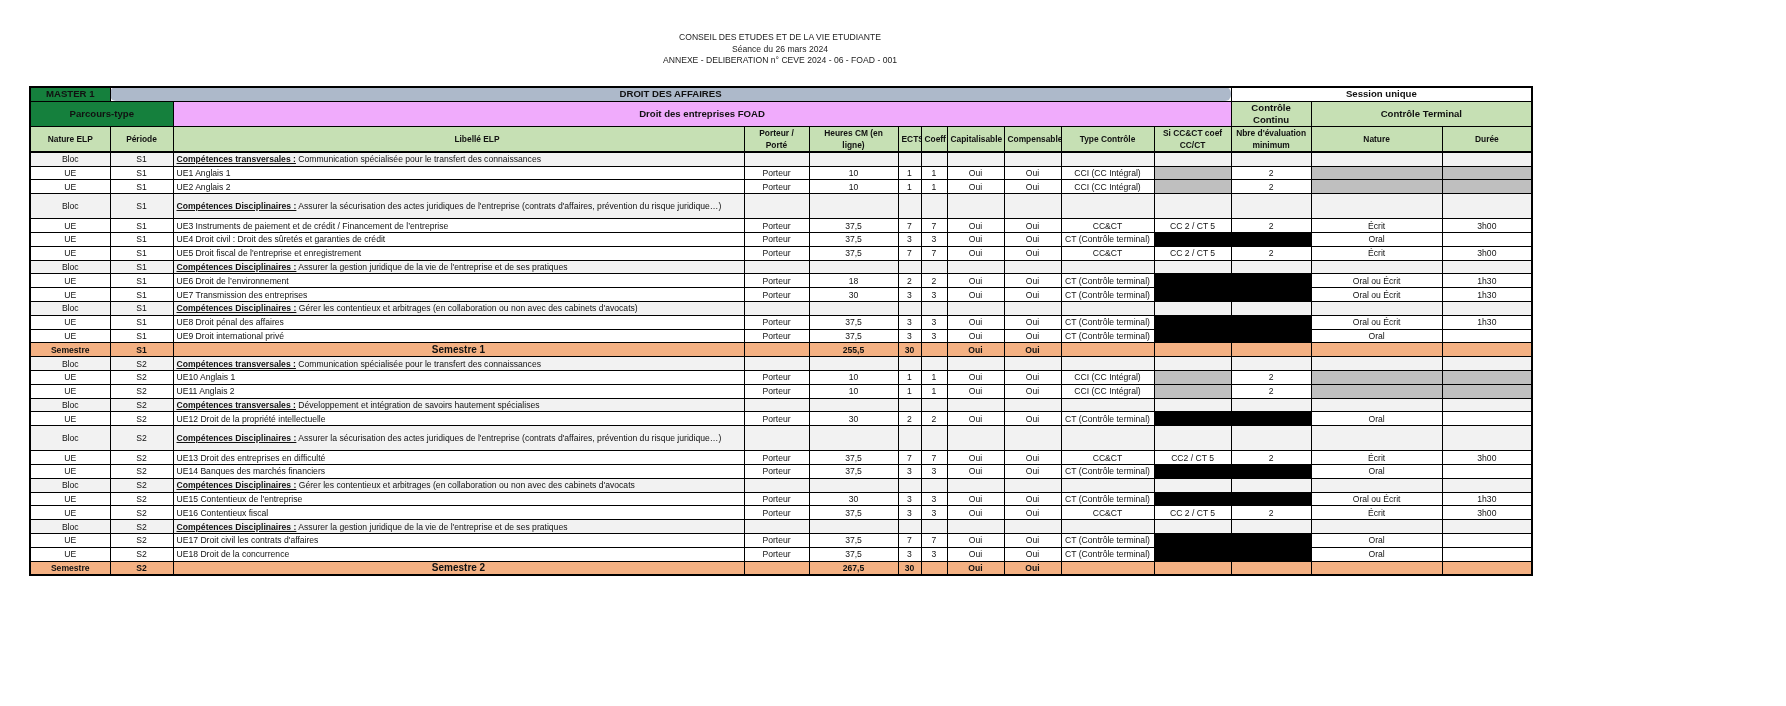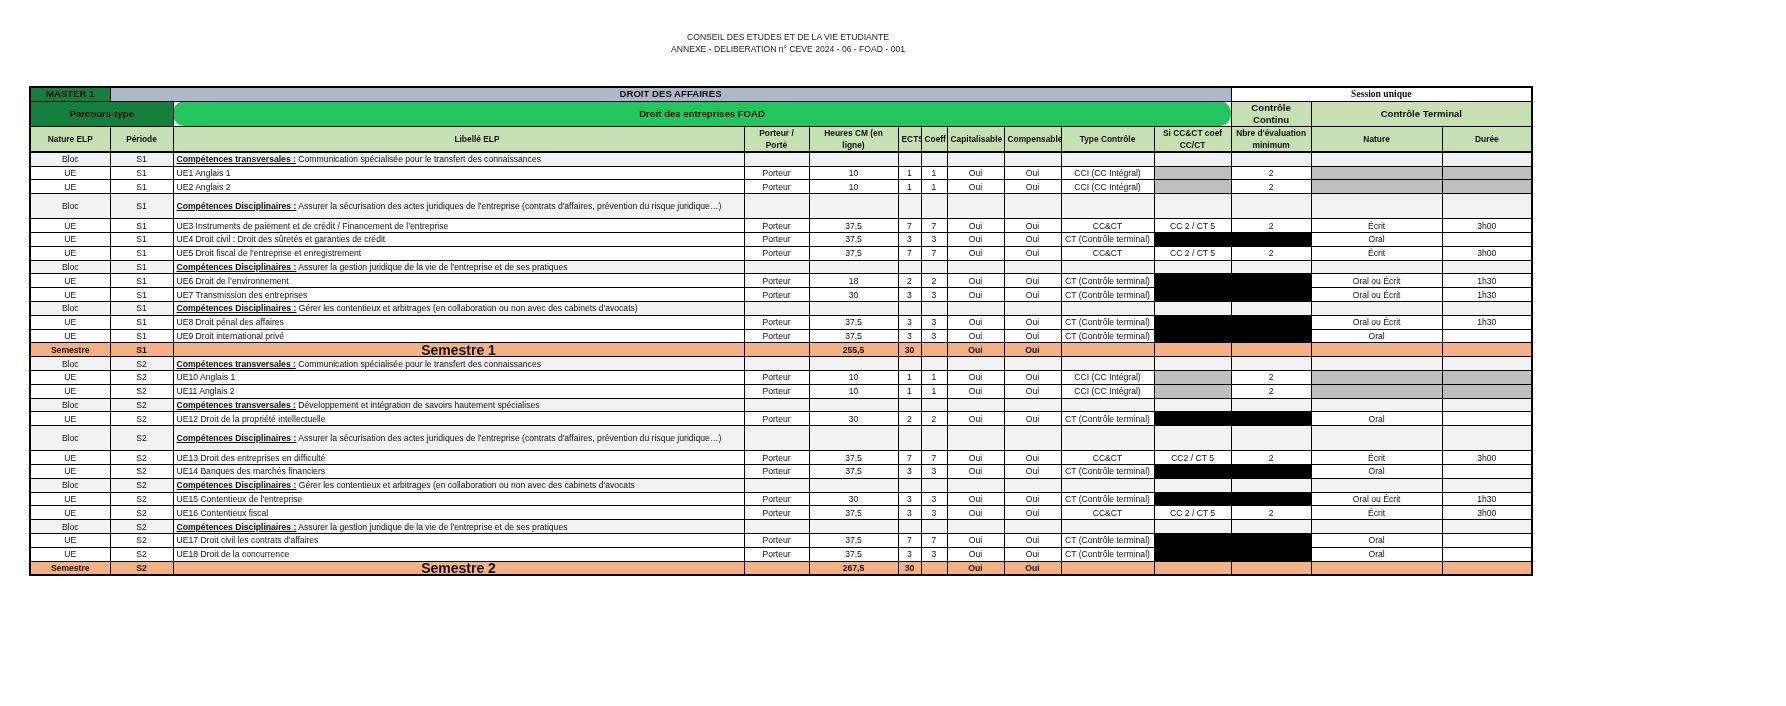--- a/index.html
+++ b/index.html
@@ -1,48 +1,49 @@
 <!DOCTYPE html>
 <html><head>
 <meta charset="utf-8">
 <style>
   html, body { margin: 0; padding: 0; background: #ffffff; }
   body { width: 1786px; height: 706px; position: relative; overflow: hidden;
          font-family: "Liberation Sans", sans-serif; color: #111; }
   .doc-header { position: absolute; top: 32px; left: 0; width: 1560px; text-align: center;
-                font-size: 8.6px; line-height: 11.5px; color: #222; padding-left: 8px; }
+                font-size: 8.6px; line-height: 11.5px; color: #222; }
   table.maq { position: absolute; left: 29px; top: 86px; border-collapse: collapse;
               table-layout: fixed; width: 1502px; font-size: 8.6px; }
   table.maq td { border: 1px solid #000; padding: 0 3px; height: 12.8px; line-height: 12px;
                  text-align: center; white-space: nowrap; overflow: hidden; }
   table.maq { border: 2px solid #000; }
   .h1 td { height: 13px; font-weight: bold; font-size: 9.6px; }
   .h2 td { height: 28px; font-weight: bold; font-size: 9.6px; }
   .h3 td { height: 22px; font-weight: bold; font-size: 8.4px; line-height: 10px; }
   .c-master { background: #15803d; }
-  .c-droit { background: #adb9ca; }
-  .c-parcours { background: #22c55e; border-radius: 12px; }
+  .c-droit { background: #adb9ca; border-radius: 6px; }
+  .c-parcours { background: #f0abfc; }
   .c-green { background: #c6e0b4; }
-  .c-session { background: #ffffff; font-family: Liberation Serif, serif; }
+  .c-session { background: #ffffff; }
   tr.bloc td { background: #f2f2f2; }
   tr.bloc.tall td { height: 24px; }
   tr.ue td { background: #ffffff; }
   tr.sem td { background: #f4b183; font-weight: bold; }
-  tr.sem td.sem-label { font-size: 14px; }
+  tr.sem td.sem-label { font-size: 10px; }
   td.lib { text-align: left !important; }
   .bloc-title { font-weight: bold; text-decoration: underline; }
   td.gray { background: #bfbfbf !important; }
   td.black { background: #000000 !important; }
   .thick-b { border-bottom: 2px solid #000 !important; }
 </style>
 </head>
 <body>
 
 <div class="doc-header">
   <div>CONSEIL DES ETUDES ET DE LA VIE ETUDIANTE</div>
+  <div>Séance du 26 mars 2024</div>
   <div>ANNEXE - DELIBERATION n° CEVE 2024 - 06 - FOAD - 001</div>
 </div>
 
 <table class="maq">
   <colgroup>
     <col style="width:80px">
       <col style="width:63px">
       <col style="width:571px">
       <col style="width:65px">
     <col style="width:89px">

